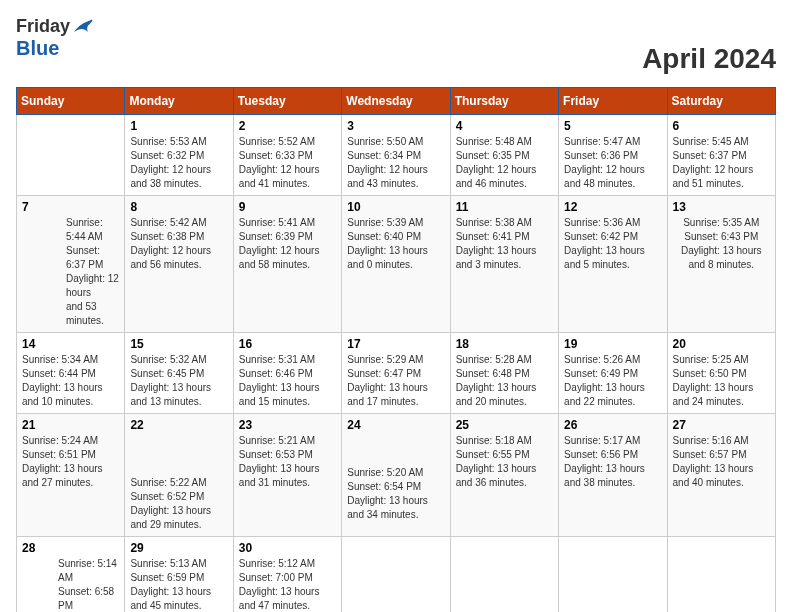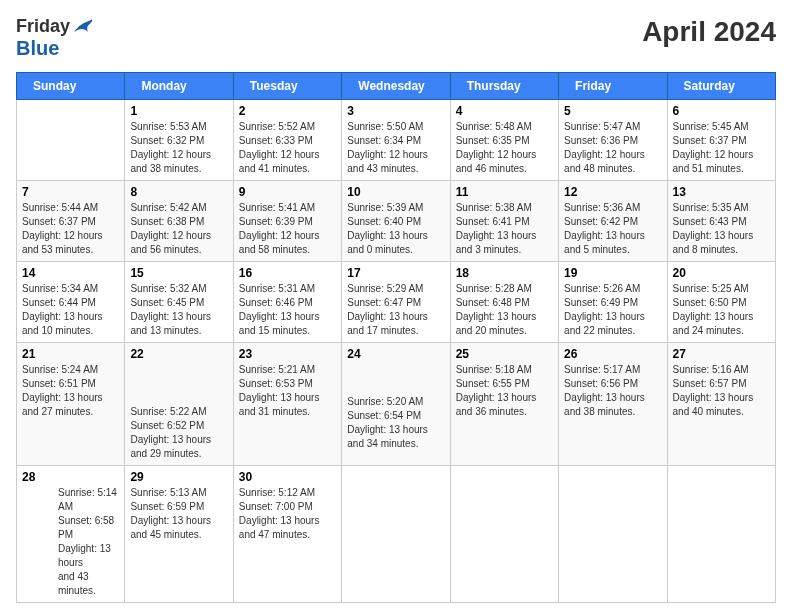--- a/index.html
+++ b/index.html
@@ -40,34 +40,35 @@
       height: 18px;
       margin-left: 2px;
     }
     .title-section {
       text-align: right;
     }
     .month-title {
       font-size: 28px;
       font-weight: bold;
       color: #333;
+      margin-top: 27px;
     }
     .location {
       font-size: 14px;
       color: #555;
     }
     .calendar {
       width: 100%;
       border-collapse: collapse;
       font-size: 11px;
     }
     .calendar th {
-      background: #3b82f6;
+      background: #c2410c;
       color: #fff;
-      padding: 6px 16px;
+      padding: 6px 4px;
       text-align: left;
       font-size: 12px;
       border: 1px solid #1a5fa8;
     }
     .calendar td {
       border: 1px solid #ccc;
       vertical-align: top;
       padding: 4px 5px;
       width: 108px;
       min-height: 80px;
@@ -164,21 +165,21 @@
           <span class="day-number">6</span>
           <div class="day-info" style="white-space: pre-line;">Sunrise: 5:45 AM
 Sunset: 6:37 PM
 Daylight: 12 hours
 and 51 minutes.</div>
         </td>
       </tr>
       <tr>
         <td>
           <span class="day-number">7</span>
-          <div class="day-info" style="white-space: pre-line;">Sunrise: 5:44 AM
+          <div class="day-info" style="white-space: pre-line; margin-left: 44px;">Sunrise: 5:44 AM
 Sunset: 6:37 PM
 Daylight: 12 hours
 and 53 minutes.</div>
         </td>
         <td>
           <span class="day-number">8</span>
           <div class="day-info" style="white-space: pre-line;">Sunrise: 5:42 AM
 Sunset: 6:38 PM
 Daylight: 12 hours
 and 56 minutes.</div>
@@ -206,21 +207,21 @@
         </td>
         <td>
           <span class="day-number">12</span>
           <div class="day-info" style="white-space: pre-line;">Sunrise: 5:36 AM
 Sunset: 6:42 PM
 Daylight: 13 hours
 and 5 minutes.</div>
         </td>
         <td>
           <span class="day-number">13</span>
-          <div class="day-info" style="white-space: pre-line;">Sunrise: 5:35 AM
+          <div class="day-info" style="white-space: pre-line; text-align: center;">Sunrise: 5:35 AM
 Sunset: 6:43 PM
 Daylight: 13 hours
 and 8 minutes.</div>
         </td>
       </tr>
       <tr>
         <td>
           <span class="day-number">14</span>
           <div class="day-info" style="white-space: pre-line;">Sunrise: 5:34 AM
 Sunset: 6:44 PM

